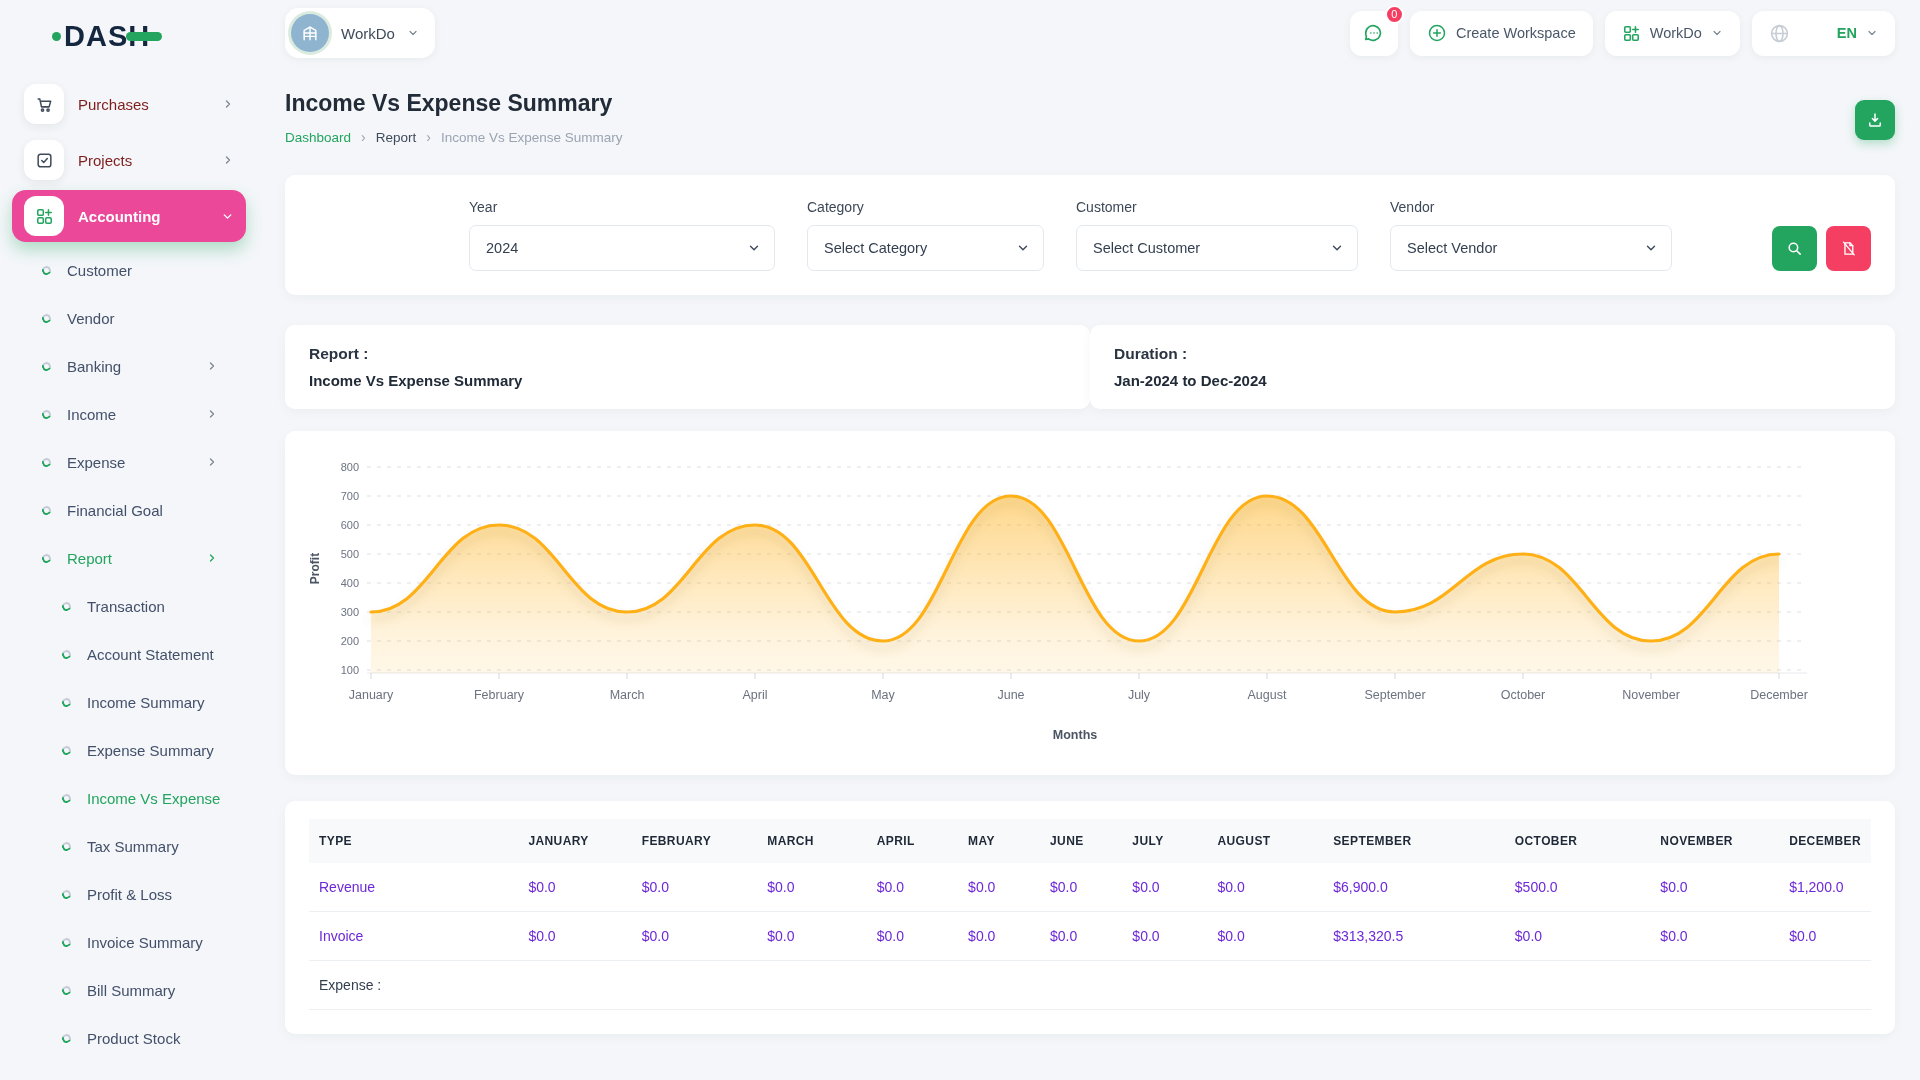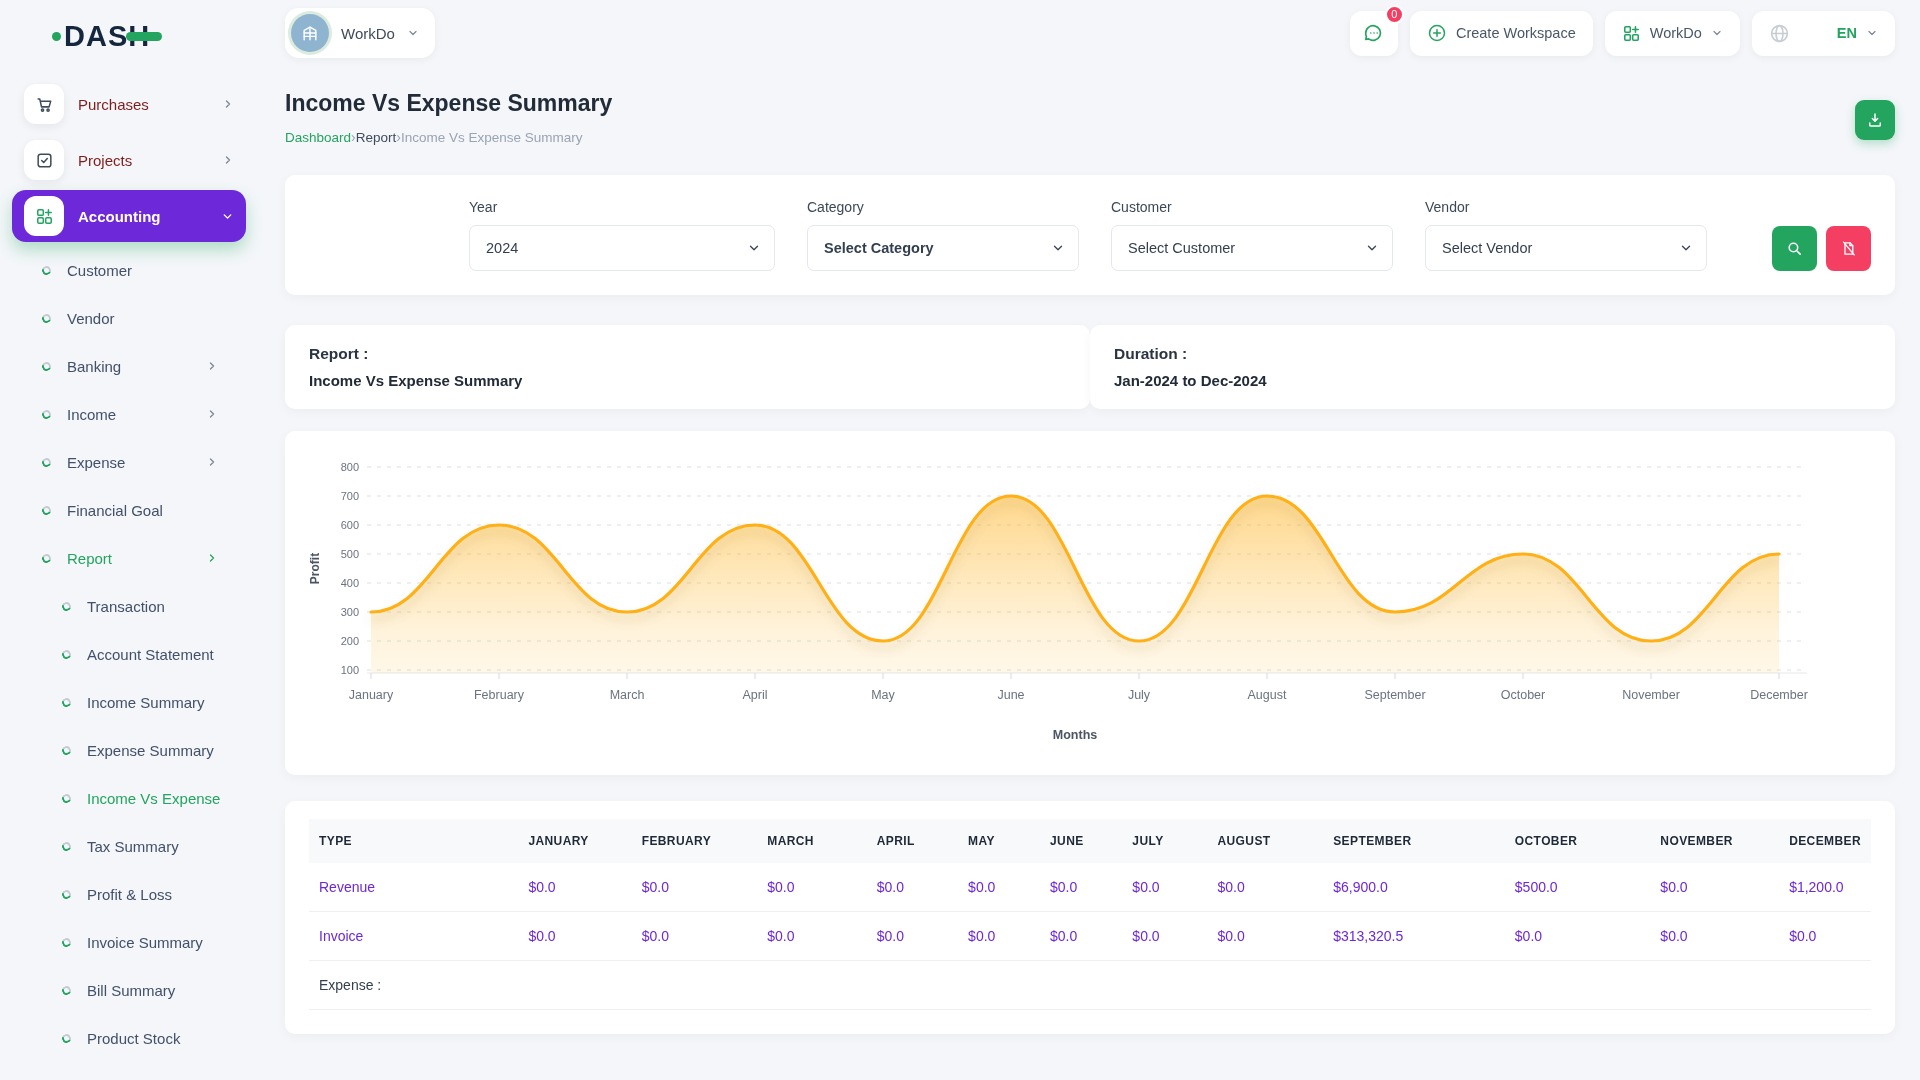--- a/index.html
+++ b/index.html
@@ -11,21 +11,21 @@
   .sidebar{position:fixed;left:0;top:0;width:256px;height:1080px;padding:14px 10px 0 12px;}
   .logo{display:flex;align-items:center;height:40px;margin:2px 0 22px 40px;position:relative;}
   .logo-dot{width:9px;height:9px;border-radius:50%;background:#23a45f;margin-right:3px;}
   .logo-text{font-size:29px;font-weight:800;letter-spacing:1px;color:#14273e;}
   .logo-bar{width:36px;height:9px;border-radius:6px;background:#23a45f;margin-left:-24px;}
   .nav-item{display:flex;align-items:center;height:52px;padding:0 12px;margin-bottom:4px;border-radius:14px;cursor:pointer;}
   .icon-box{width:40px;height:40px;border-radius:12px;background:#fff;box-shadow:0 3px 10px rgba(25,40,60,.07);
             display:flex;align-items:center;justify-content:center;color:#3f4b5b;margin-right:14px;flex:none;}
   .nav-label{font-size:15px;color:#7f1d1d;flex:1;font-weight:400;}
   .chev{color:#7b8794;display:flex;align-items:center;}
-  .nav-item.active{background:#6d28d9;box-shadow:0 8px 16px rgba(35,164,95,.32);}
+  .nav-item.active{background:#ec4899;box-shadow:0 8px 16px rgba(35,164,95,.32);}
   .nav-item.active .icon-box{color:#23a45f;box-shadow:none;}
   .nav-item.active .nav-label{color:#fff;font-weight:700;}
   .nav-item.active .chev{color:#fff;}
   .subnav{margin-top:2px;}
   .sub-item{display:flex;align-items:center;height:48px;padding-left:30px;cursor:pointer;}
   .sub-item .bullet{width:9px;height:9px;border-radius:50%;border:2px solid #c3cbd4;border-bottom-color:#23a45f;border-left-color:#23a45f;transform:rotate(-25deg);margin-right:16px;flex:none;}
   .sub-item .sub-label{font-size:15px;color:#42506a;}
   .sub-item .chev{margin-left:auto;margin-right:28px;}
   .sub-item.lvl2{padding-left:50px;}
   .sub-item.active .sub-label{color:#23a45f;}
@@ -42,37 +42,37 @@
   .topbar-right{display:flex;align-items:center;gap:12px;}
   .pill{display:flex;align-items:center;gap:9px;background:#fff;border:none;border-radius:12px;height:45px;padding:0 17px;
         box-shadow:0 2px 8px rgba(25,35,55,.05);font-size:14.5px;color:#4a5768;cursor:pointer;font-family:inherit;justify-content:space-between;}
   .pill .green{color:#23a45f;font-weight:700;padding-left:38px;}
   .icon-pill{position:relative;width:48px;justify-content:center;padding:0;}
   .badge{position:absolute;top:-6px;right:-6px;min-width:19px;height:19px;border-radius:10px;background:#f43f63;color:#fff;
          font-size:11px;display:flex;align-items:center;justify-content:center;border:2px solid #fff;padding:0 3px;}
 
   .page-head{margin-top:24px;position:relative;}
   .page-title{font-size:23px;font-weight:700;color:#222b38;}
-  .breadcrumb{display:flex;align-items:center;margin-top:12px;font-size:13.5px;}
+  .breadcrumb{display:flex;align-items:center;gap:10px;margin-top:12px;font-size:13.5px;}
   .breadcrumb .bc-link{color:#23a45f;cursor:pointer;}
   .breadcrumb .bc-mid{color:#3f4b5b;cursor:pointer;}
   .breadcrumb .bc-sep{color:#9aa4b2;font-size:14px;}
   .breadcrumb .bc-current{color:#9aa4b2;}
   .dl-btn{position:absolute;right:0;top:10px;width:40px;height:40px;border:none;border-radius:9px;background:#23a45f;color:#fff;
           display:flex;align-items:center;justify-content:center;cursor:pointer;box-shadow:0 4px 10px rgba(35,164,95,.3);}
 
   .card{background:#fff;border-radius:10px;box-shadow:0 3px 12px rgba(30,40,60,.04);}
   .filter-card{margin-top:30px;padding:24px;display:flex;align-items:flex-end;gap:32px;}
   .fgroup{display:flex;flex-direction:column;}
   .fgroup:first-child{margin-left:160px;}
   .flabel{font-size:14px;color:#3c4858;margin-bottom:10px;}
   .fselect{position:relative;height:46px;border:1px solid #e3e8ef;border-radius:7px;background:#fff;display:flex;align-items:center;
            padding:0 38px 0 16px;font-size:14.5px;color:#333f4f;cursor:pointer;}
   .fselect .sel-chev{position:absolute;right:13px;color:#3c4858;display:flex;}
-  .w300{width:306px;} .w290{width:272px;font-weight:bold;} .w285{width:282px;}
+  .w300{width:306px;} .w290{width:237px;} .w285{width:282px;}
   .fbtns{margin-left:auto;display:flex;gap:9px;}
   .btn-icon{width:45px;height:45px;border:none;border-radius:8px;color:#fff;display:flex;align-items:center;justify-content:center;cursor:pointer;}
   .btn-search{background:#23a45f;}
   .btn-reset{background:#f43f63;}
 
   .cards-row{margin-top:30px;display:grid;grid-template-columns:1fr 1fr;}
   .info-card{padding:20px 24px;}
   .info-label{font-size:15.5px;font-weight:700;color:#2a3442;}
   .info-value{font-size:15px;font-weight:700;color:#222b38;margin-top:9px;}
 

